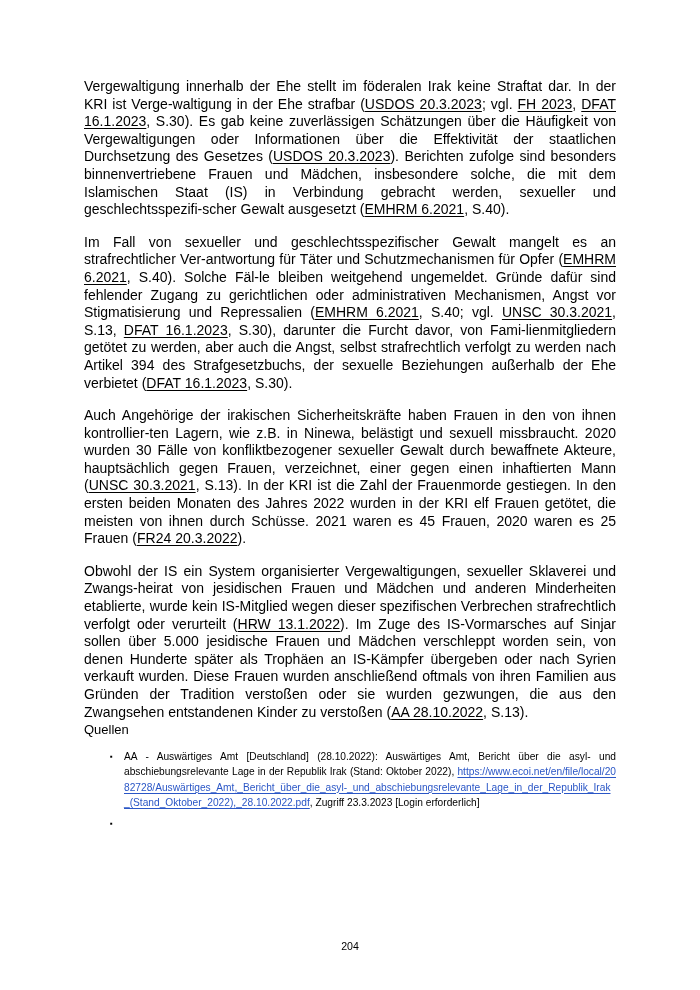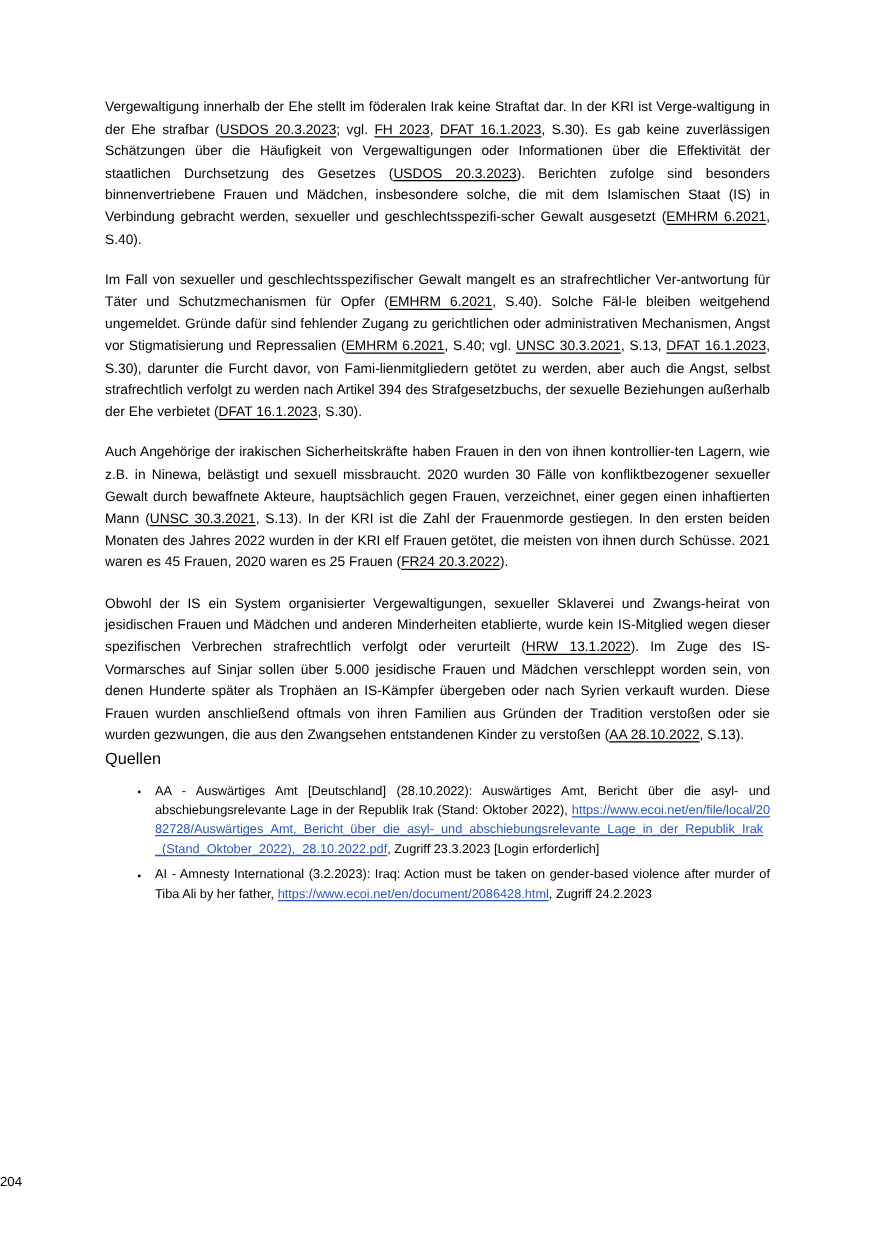--- a/index.html
+++ b/index.html
@@ -17,21 +17,21 @@
   }
   .page {
     position: absolute;
     left: 0; top: 0;
     width: 700px;
     height: 990px;
     box-sizing: border-box;
     padding: 78px 84px 0 84px;
   }
   .para {
-    font-size: 11px;
+    font-size: 14px;
     line-height: 17.6px;
     text-align: justify;
     margin: 0 0 15px 0;
     hyphens: manual;
     word-spacing: 0.1px;
   }
   .para:last-of-type { margin-bottom: 0; }
   .ref {
     text-decoration: underline;
     text-underline-offset: 2px;
@@ -66,21 +66,21 @@
     color: #2a56c6;
     text-decoration: underline;
     text-underline-offset: 1.5px;
     word-break: break-all;
   }
   .pagenum {
     position: absolute;
     left: 0;
     right: 0;
     bottom: 38px;
-    text-align: left;
+    text-align: center;
     font-size: 10.6px;
     color: #000;
   }
 </style>
 </head>
 <body>
 
 <div class="page">
 
   <div>
@@ -92,18 +92,17 @@
 
   <div class="quellen-head">Quellen</div>
 
   <ul class="sources">
     <li>
       <span class="bullet">▪</span>
       <span class="src-body">AA - Auswärtiges Amt [Deutschland] (28.10.2022): Auswärtiges Amt, Bericht über die asyl- und abschiebungsrelevante Lage in der Republik Irak (Stand: Oktober 2022), <span class="link">https://www.ecoi.net/en/file/local/2082728/Auswärtiges_Amt,_Bericht_über_die_asyl-_und_abschiebungsrelevante_Lage_in_der_Republik_Irak_(Stand_Oktober_2022),_28.10.2022.pdf</span>, Zugriff 23.3.2023 [Login erforderlich]</span>
     </li>
     <li>
       <span class="bullet">▪</span>
-      <span class="src-body">AI - Amnesty International (3.2.2023): Iraq: Action must be taken on gender-based violence after murder of Tiba Ali by her father, <span class="link">https://www.ecoi.net/en/document/2086428.html</span>, Zugriff 24.2.2023</span>
     </li>
   </ul>
 
   <div class="pagenum">204</div>
 </div>
 
 </body></html>

